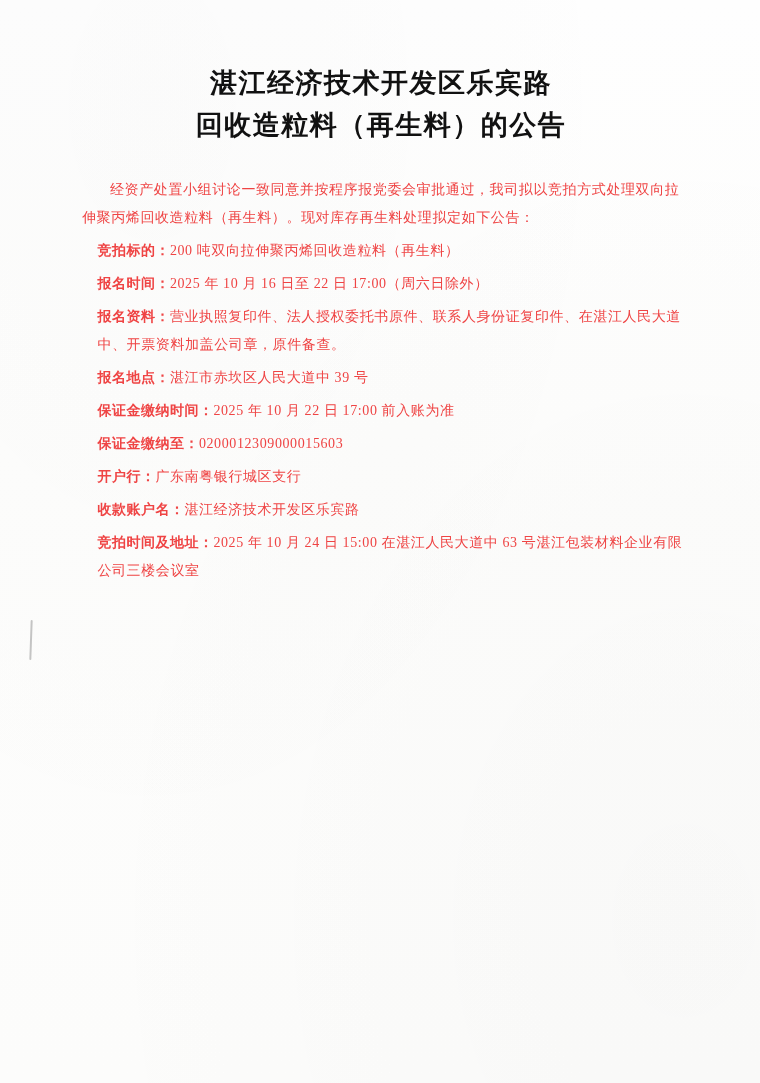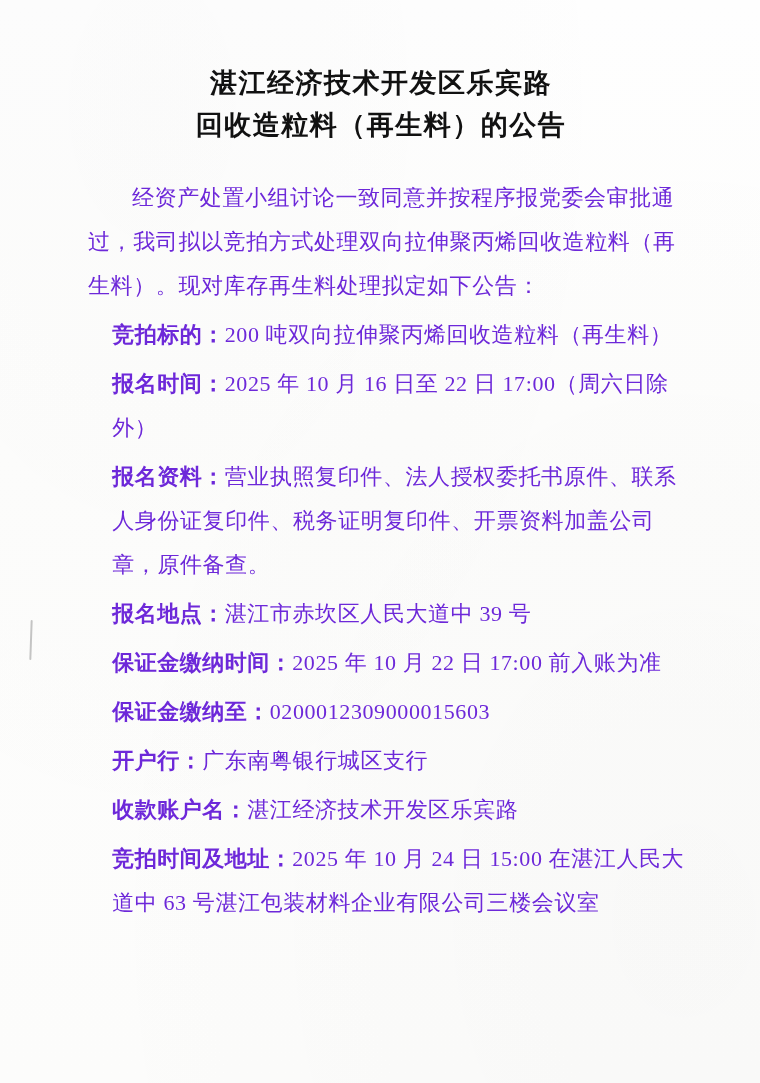--- a/index.html
+++ b/index.html
@@ -48,25 +48,25 @@
     font-weight: bold;
     font-size: 27px;
     letter-spacing: 1.5px;
     line-height: 1.55;
     color: #111;
   }
   .body-block {
     margin-top: 26px;
   }
   p.para {
-    margin: 0 0 4px 14px;
-    font-size: 22px;
+    margin: 0 0 4px 8px;
+    font-size: 14px;
     line-height: 2.0;
     letter-spacing: 0.6px;
-    color: #6d28d9;
+    color: #ef4444;
     text-align: left;
     white-space: nowrap;
   }
   p.indent {
     text-indent: 2em;
     white-space: normal;
   }
   p.hang {
     padding-left: 1.1em;
     white-space: normal;
@@ -114,21 +114,21 @@
     <p class="para hang">
       <span class="lbl">竞拍标的：</span><span class="val">200 吨双向拉伸聚丙烯回收造粒料（再生料）</span>
     </p>
 
 
     <p class="para hang">
       <span class="lbl">报名时间：</span><span class="val">2025 年 10 月 16 日至 22 日 17:00（周六日除外）</span>
     </p>
 
     <p class="para hang">
-      <span class="lbl">报名资料：</span><span class="val">营业执照复印件、法人授权委托书原件、联系人身份证复印件、税务证明复印件、开票资料加盖公司章，原件备查。</span>
+      <span class="lbl">报名资料：</span><span class="val">营业执照复印件、法人授权委托书原件、联系人身份证复印件、在湛江人民大道中、开票资料加盖公司章，原件备查。</span>
     </p>
 
     <p class="para nowrap">
       <span class="lbl">报名地点：</span><span class="val">湛江市赤坎区人民大道中 39 号</span>
     </p>
 
 
 
     <p class="para nowrap">
       <span class="lbl">保证金缴纳时间：</span><span class="val">2025 年 10 月 22 日 17:00 前入账为准</span>

